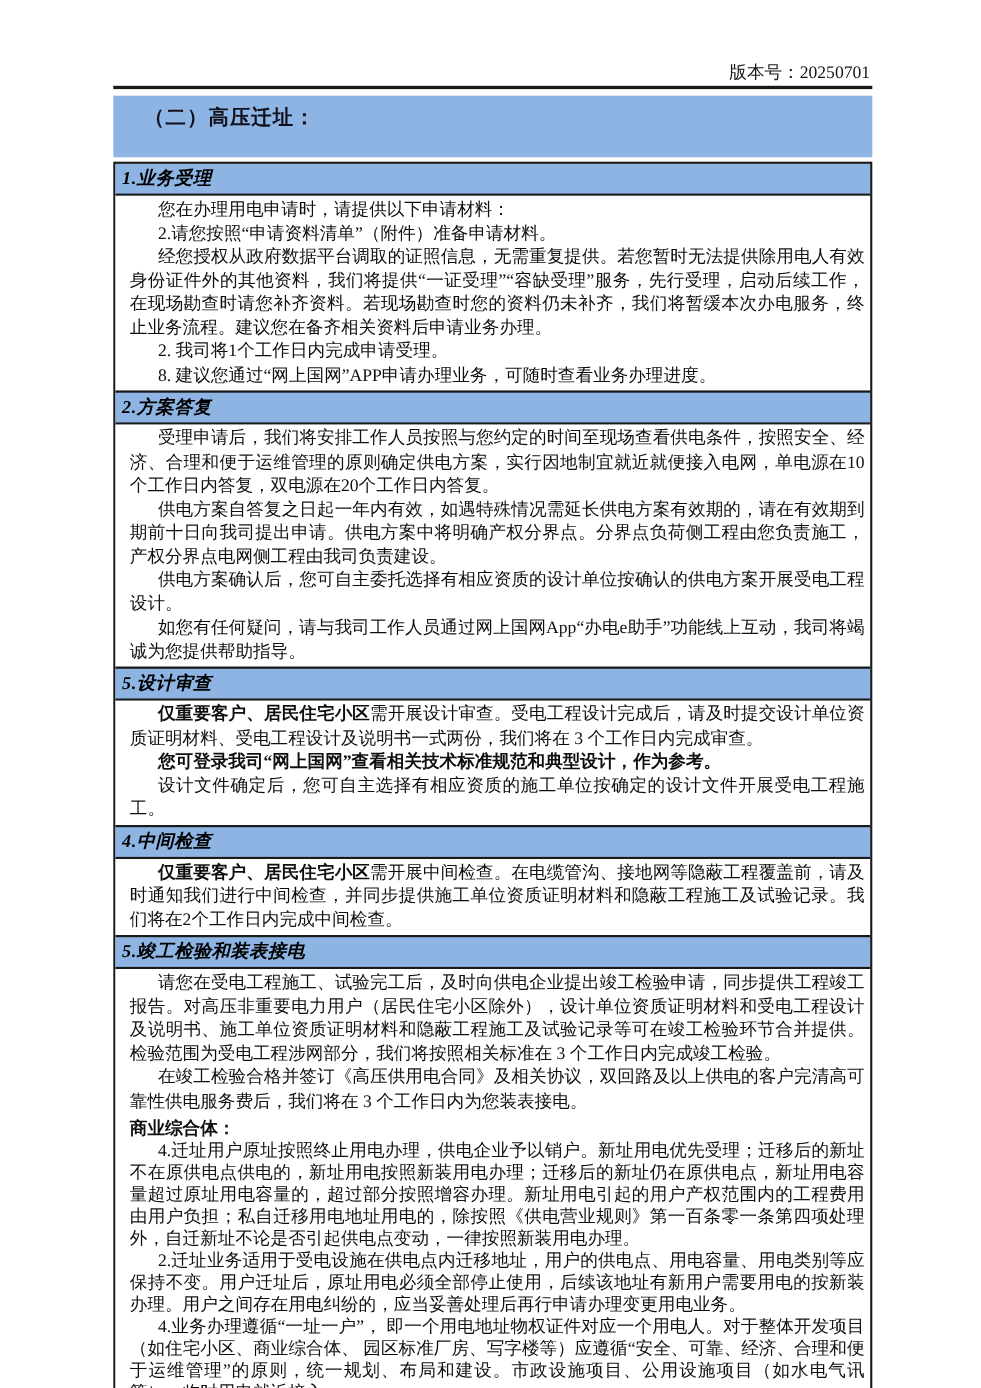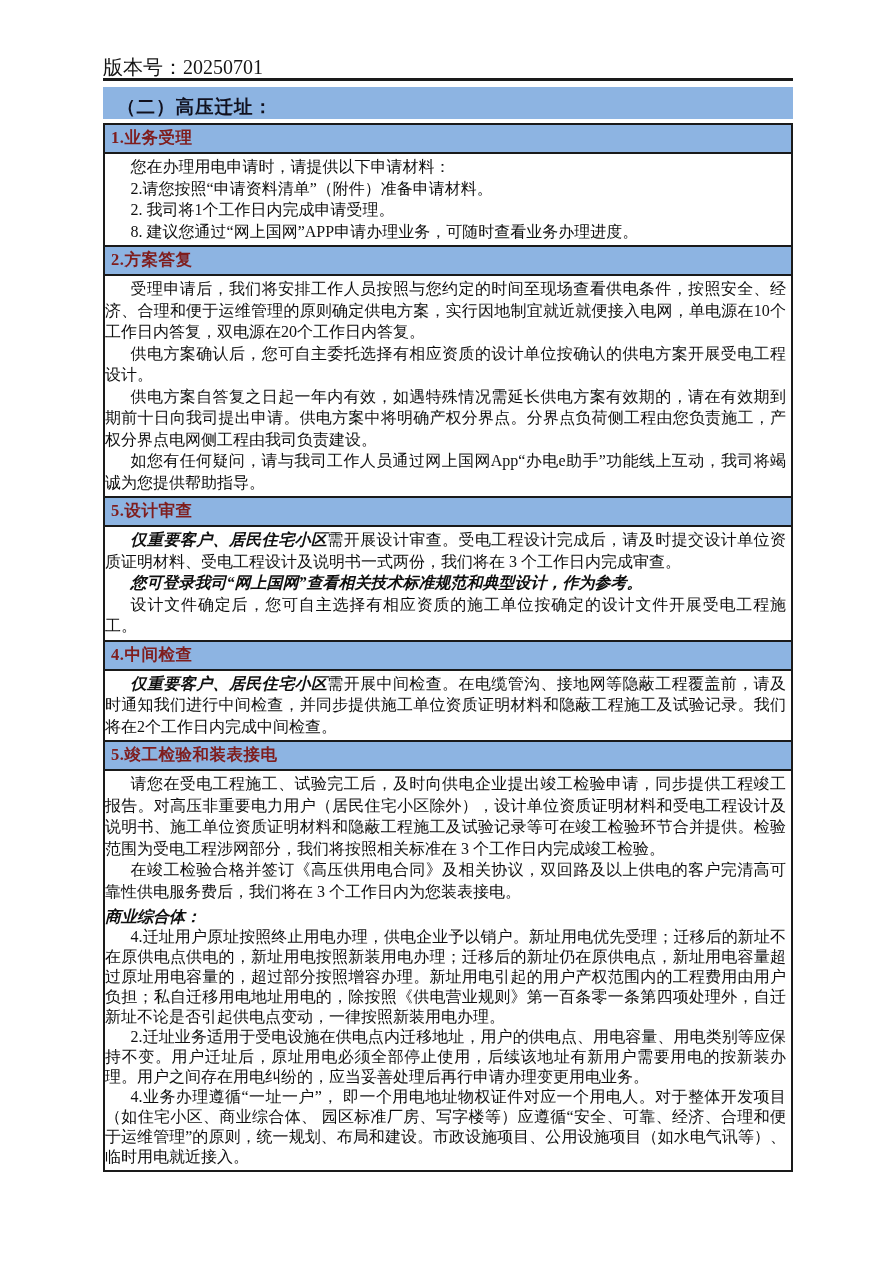--- a/index.html
+++ b/index.html
@@ -15,104 +15,105 @@
     position: relative;
     overflow: hidden;
   }
   .sheet {
     position: absolute;
     left: 103px;
     top: 58px;
     width: 690px;
   }
   .version-line {
-    text-align: left;
-    font-size: 20px;
+    text-align: right;
+    font-size: 16px;
     line-height: 18px;
     padding-right: 2px;
     color: #141414;
   }
   .top-rule {
     height: 3px;
     background: #1a1a1a;
     margin-top: 2px;
   }
   .doc-title-band {
     margin-top: 6px;
     background: var(--band, #8db4e2);
-    height: 32px;
+    height: 56px;
     box-sizing: border-box;
-    padding: 7px 0 0 14px;
+    padding: 7px 0 0 28px;
     font-size: 18.5px;
     font-weight: bold;
     letter-spacing: 1px;
     color: #10101e;
   }
   .sections-table {
     margin-top: 4px;
     border: 2px solid #1a1a1a;
   }
   .sec-header {
     background: var(--band, #8db4e2);
     border-top: 2px solid #1a1a1a;
     border-bottom: 2px solid #1a1a1a;
     font-size: 16.5px;
     font-weight: bold;
+    font-style: italic;
     padding: 2px 6px 3px 6px;
     letter-spacing: 0.5px;
-    color: #7f1d1d;
+    color: #000000;
   }
   .sections-table .sec-header:first-child {
     border-top: none;
   }
   .sec-body {
     background: #ffffff;
-    padding: 2px 5px 3px 0;
+    padding: 2px 5px 3px 13px;
   }
   .para {
     margin: 0;
     font-size: 16px;
     line-height: 21.5px;
     text-align: justify;
     text-indent: 1.6em;
     word-break: break-all;
   }
   .sec-body.tight .para {
     line-height: 20px;
   }
   .para .b {
     font-weight: bold;
-    font-style: italic;
   }
   .para.noindent {
     text-indent: 0;
   }
 </style>
 </head>
 <body>
 
 <div class="sheet">
   <div class="version-line">版本号：20250701</div>
   <div class="top-rule"></div>
   <div class="doc-title-band">
     <span>（二）高压迁址：</span>
   </div>
   <div class="sections-table">
       <div class="sec-header">1.业务受理</div>
       <div class="sec-body">
         <p class="para"><span>您在办理用电申请时，请提供以下申请材料：</span></p>
         <p class="para"><span>2.请您按照“申请资料清单”（附件）准备申请材料。</span></p>
+        <p class="para"><span>经您授权从政府数据平台调取的证照信息，无需重复提供。若您暂时无法提供除用电人有效身份证件外的其他资料，我们将提供“一证受理”“容缺受理”服务，先行受理，启动后续工作，在现场勘查时请您补齐资料。若现场勘查时您的资料仍未补齐，我们将暂缓本次办电服务，终止业务流程。建议您在备齐相关资料后申请业务办理。</span></p>
         <p class="para"><span>2. 我司将1个工作日内完成申请受理。</span></p>
         <p class="para"><span>8. 建议您通过“网上国网”APP申请办理业务，可随时查看业务办理进度。</span></p>
       </div>
       <div class="sec-header">2.方案答复</div>
       <div class="sec-body">
         <p class="para"><span>受理申请后，我们将安排工作人员按照与您约定的时间至现场查看供电条件，按照安全、经济、合理和便于运维管理的原则确定供电方案，实行因地制宜就近就便接入电网，单电源在10个工作日内答复，双电源在20个工作日内答复。</span></p>
+        <p class="para"><span>供电方案自答复之日起一年内有效，如遇特殊情况需延长供电方案有效期的，请在有效期到期前十日向我司提出申请。供电方案中将明确产权分界点。分界点负荷侧工程由您负责施工，产权分界点电网侧工程由我司负责建设。</span></p>
         <p class="para"><span>供电方案确认后，您可自主委托选择有相应资质的设计单位按确认的供电方案开展受电工程设计。</span></p>
-        <p class="para"><span>供电方案自答复之日起一年内有效，如遇特殊情况需延长供电方案有效期的，请在有效期到期前十日向我司提出申请。供电方案中将明确产权分界点。分界点负荷侧工程由您负责施工，产权分界点电网侧工程由我司负责建设。</span></p>
         <p class="para"><span>如您有任何疑问，请与我司工作人员通过网上国网App“办电e助手”功能线上互动，我司将竭诚为您提供帮助指导。</span></p>
       </div>
       <div class="sec-header">5.设计审查</div>
       <div class="sec-body">
         <p class="para"><span class="b">仅重要客户、居民住宅小区</span><span>需开展设计审查。受电工程设计完成后，请及时提交设计单位资质证明材料、受电工程设计及说明书一式两份，我们将在 3 个工作日内完成审查。</span></p>
         <p class="para"><span class="b">您可登录我司“网上国网”查看相关技术标准规范和典型设计，作为参考。</span></p>
         <p class="para"><span>设计文件确定后，您可自主选择有相应资质的施工单位按确定的设计文件开展受电工程施工。</span></p>
       </div>
       <div class="sec-header">4.中间检查</div>
       <div class="sec-body">

